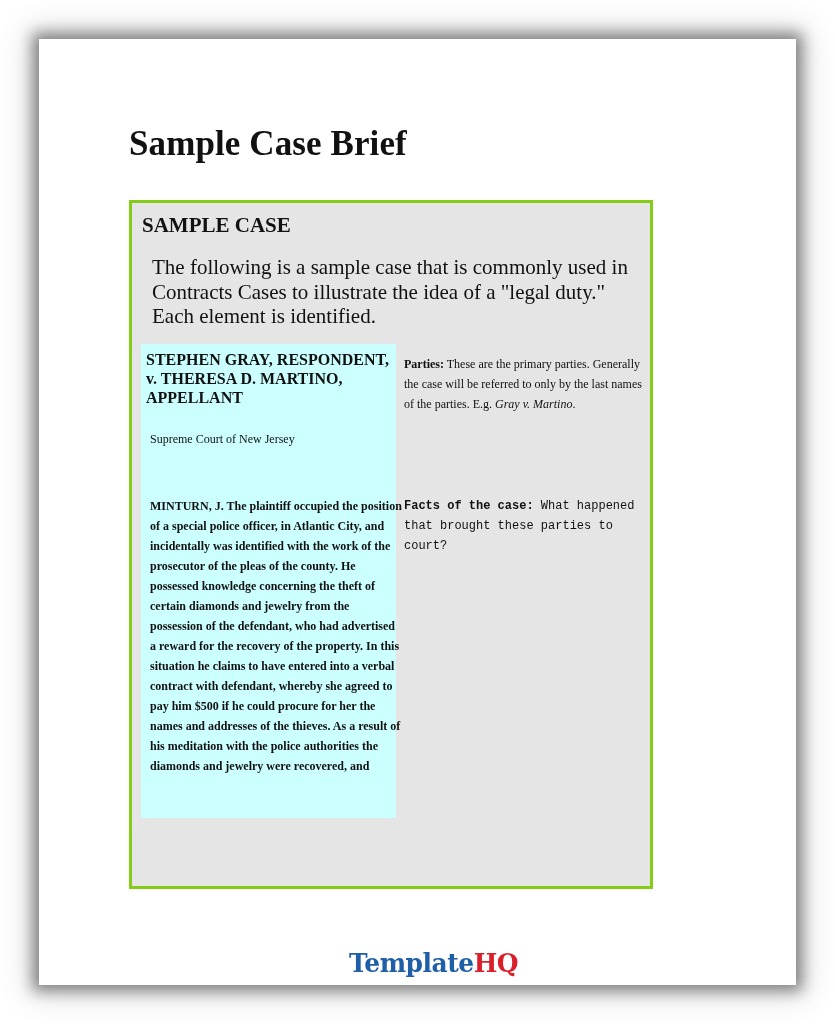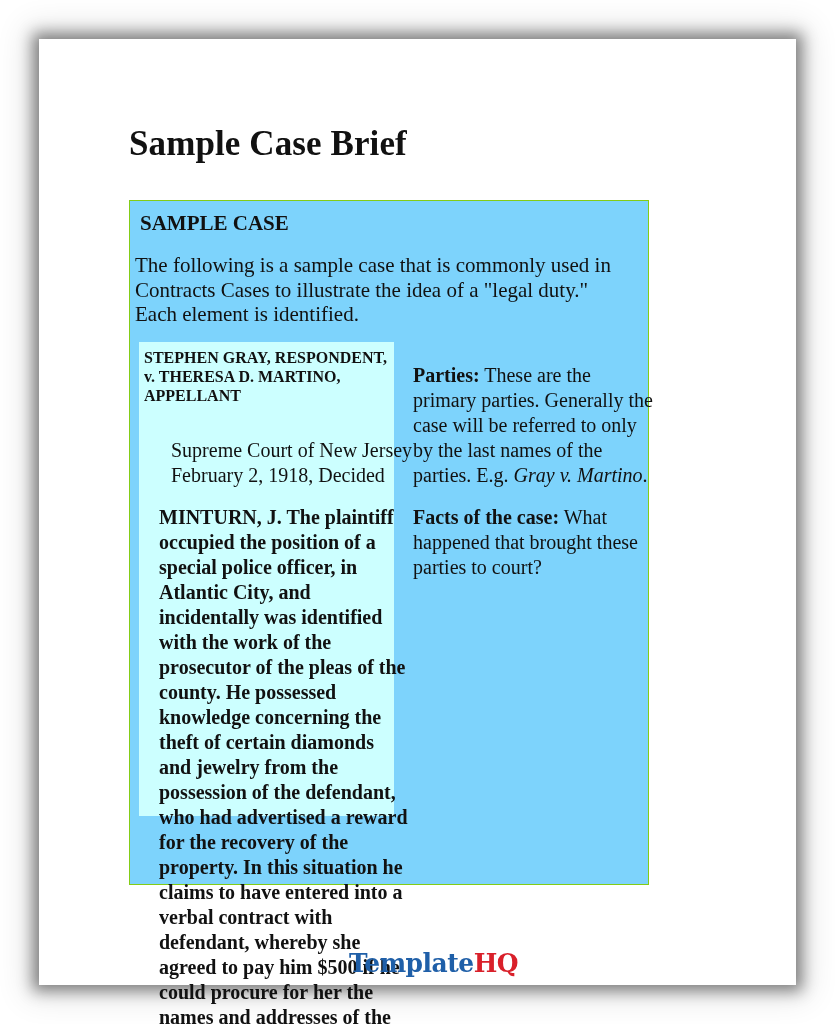--- a/index.html
+++ b/index.html
@@ -13,51 +13,51 @@
       position: absolute; left: 39px; top: 39px; width: 757px; height: 946px;
       background: #ffffff;
       box-shadow: 0 0 14px 6px rgba(0,0,0,0.45), 0 0 30px 12px rgba(0,0,0,0.12);
     }
     .doc-title {
       position: absolute; left: 129px; top: 124px;
       font-size: 35px; font-weight: bold; margin: 0; letter-spacing: 0.1px;
     }
     .case-box {
       position: absolute; left: 129px; top: 200px; width: 518px; height: 683px;
-      background: #7dd3fc; border: 1px solid #84cc16;
+      background: #e5e5e5; border: 3px solid #84cc16;
     }
     .case-heading {
       position: absolute; left: 10px; top: 10px; margin: 0;
       font-size: 21px; font-weight: bold;
     }
     .case-intro {
-      position: absolute; left: 5px; top: 52px; width: 500px; margin: 0;
+      position: absolute; left: 20px; top: 52px; width: 500px; margin: 0;
       font-size: 21px; line-height: 24.5px;
     }
     .left-col {
       position: absolute; left: 9px; top: 141px; width: 255px; height: 474px;
       background: #ccffff;
     }
     .right-col {
       position: absolute; left: 268px; top: 141px; width: 245px;
     }
-    .col-text { font-size: 20px; line-height: 25px; margin: 15px; }
+    .col-text { font-size: 12px; line-height: 20px; margin: 4px; }
     .party-title {
       position: absolute; left: 5px; top: 6px; width: 250px;
       font-weight: bold; font-size: 16px; line-height: 19px; margin: 0;
     }
     .court-info {
-      position: absolute; left: 17px; top: 81px; width: 250px;
+      position: absolute; left: 5px; top: 81px; width: 250px;
     }
     .court-line { display: block; }
     .opinion {
       position: absolute; left: 5px; top: 148px; width: 252px; font-weight: bold;
     }
     .annotation-parties { position: absolute; left: 0; top: 6px; width: 245px; }
-    .annotation-facts { position: absolute; left: 0; top: 148px; width: 245px; }
+    .annotation-facts { position: absolute; left: 0; top: 148px; width: 245px; font-family: Liberation Mono, monospace; }
     .logo {
       position: absolute; left: 349px; top: 949px;
       font-family: "DejaVu Serif", serif; font-weight: bold; font-size: 25px;
       letter-spacing: -0.5px; transform: scaleY(1.05);
     }
     .logo .blue { color: #1f5fa8; }
     .logo .red { color: #d9202a; }
   </style>
 </head>
 <body>
@@ -67,21 +67,20 @@
 <h1 class="doc-title">Sample Case Brief</h1>
 
 <div class="case-box">
   <h2 class="case-heading">SAMPLE CASE</h2>
   <p class="case-intro">The following is a sample case that is commonly used in Contracts Cases to illustrate the idea of a "legal duty." Each element is identified.</p>
 
   <div class="left-col">
     <p class="party-title">STEPHEN GRAY, RESPONDENT, v. THERESA D. MARTINO, APPELLANT</p>
     <p class="court-info col-text">
       <span class="court-line">Supreme Court of New Jersey</span>
-      <span class="court-line">February 2, 1918, Decided</span>
     </p>
     <p class="opinion col-text">MINTURN, J. The plaintiff occupied the position of a special police officer, in Atlantic City, and incidentally was identified with the work of the prosecutor of the pleas of the county. He possessed knowledge concerning the theft of certain diamonds and jewelry from the possession of the defendant, who had advertised a reward for the recovery of the property. In this situation he claims to have entered into a verbal contract with defendant, whereby she agreed to pay him $500 if he could procure for her the names and addresses of the thieves. As a result of his meditation with the police authorities the diamonds and jewelry were recovered, and</p>
   </div>
 
   <div class="right-col">
     <p class="annotation-parties col-text"><b>Parties:</b><span> These are the primary parties. Generally the case will be referred to only by the last names of the parties. E.g. </span><i>Gray v. Martino</i><span>.</span></p>
     <p class="annotation-facts col-text"><b>Facts of the case:</b><span> What happened that brought these parties to court?</span></p>
   </div>
 </div>
 

